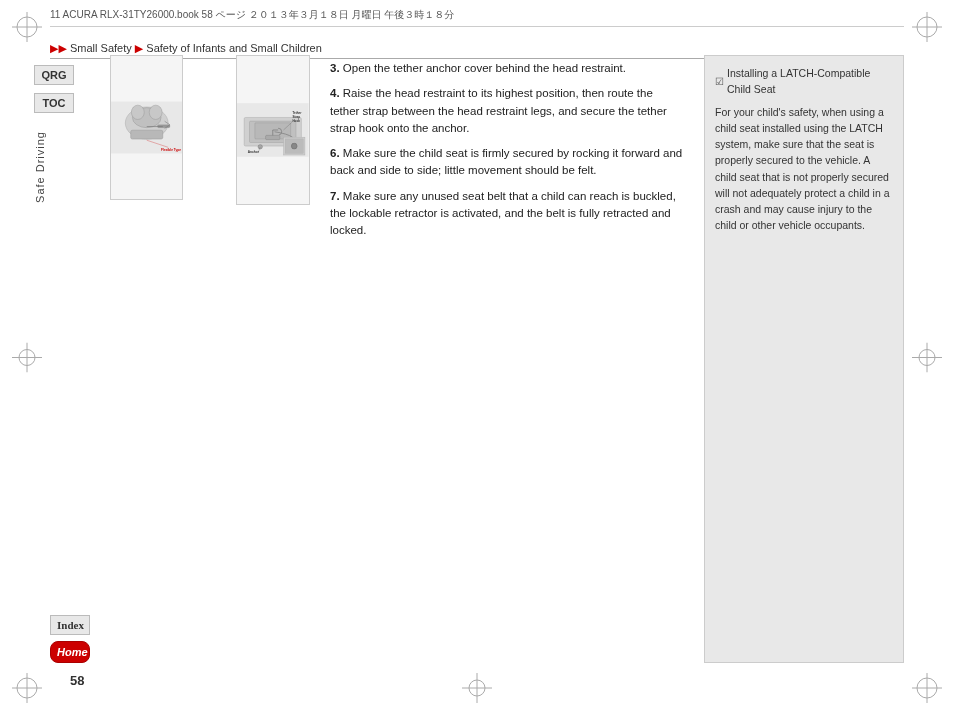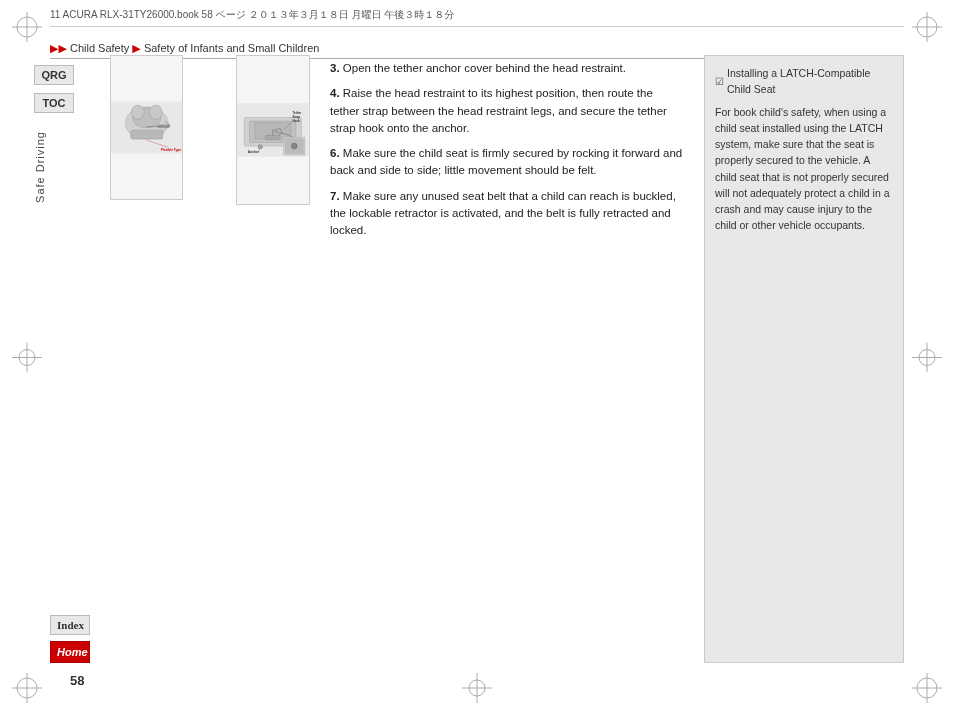--- a/index.html
+++ b/index.html
@@ -105,21 +105,21 @@
       background: #cc0000;
       border: 1px solid #aa0000;
       padding: 4px 6px;
       font-size: 11px;
       font-style: italic;
       font-weight: bold;
       color: #fff;
       cursor: pointer;
       width: 40px;
       text-align: center;
-      border-radius: 0;
+      border-radius: 8px;
     }
 
     
     .page-number {
       position: absolute;
       bottom: 30px;
       left: 70px;
       font-size: 13px;
       font-weight: bold;
       color: #333;
@@ -278,21 +278,21 @@
     <line x1="0" y1="15" x2="30" y2="15" stroke="#aaa" stroke-width="1"></line>
   </svg>
 </div>
 
 <div class="top-bar">
   <span>11 ACURA RLX-31TY26000.book  58 ページ  ２０１３年３月１８日  月曜日  午後３時１８分</span>
 </div>
 
 <div class="breadcrumb">
   <span class="arrow">▶▶</span>
-  <span>Child Safety</span>
+  <span>Small Safety</span>
   <span class="arrow">▶</span>
   <span>Safety of Infants and Small Children</span>
 </div>
 
 <div class="sidebar">
   <div class="sidebar-btn">QRG</div>
   <div class="sidebar-btn">TOC</div>
   <div class="sidebar-label">Safe Driving</div>
 </div>
 
@@ -380,16 +380,16 @@
       <span class="step-number">7.</span>
       <span>Make sure any unused seat belt that a child can reach is buckled, the lockable retractor is activated, and the belt is fully retracted and locked.</span>
     </div>
   </div>
 
   <div class="info-box">
     <div class="info-box-title">
       <span class="check-icon">☑</span>
       <span>Installing a LATCH-Compatible Child Seat</span>
     </div>
-    <div class="info-box-text">For book child's safety, when using a child seat installed using the LATCH system, make sure that the seat is properly secured to the vehicle. A child seat that is not properly secured will not adequately protect a child in a crash and may cause injury to the child or other vehicle occupants.</div>
+    <div class="info-box-text">For your child's safety, when using a child seat installed using the LATCH system, make sure that the seat is properly secured to the vehicle. A child seat that is not properly secured will not adequately protect a child in a crash and may cause injury to the child or other vehicle occupants.</div>
   </div>
 
 </div>
 
 </body></html>

